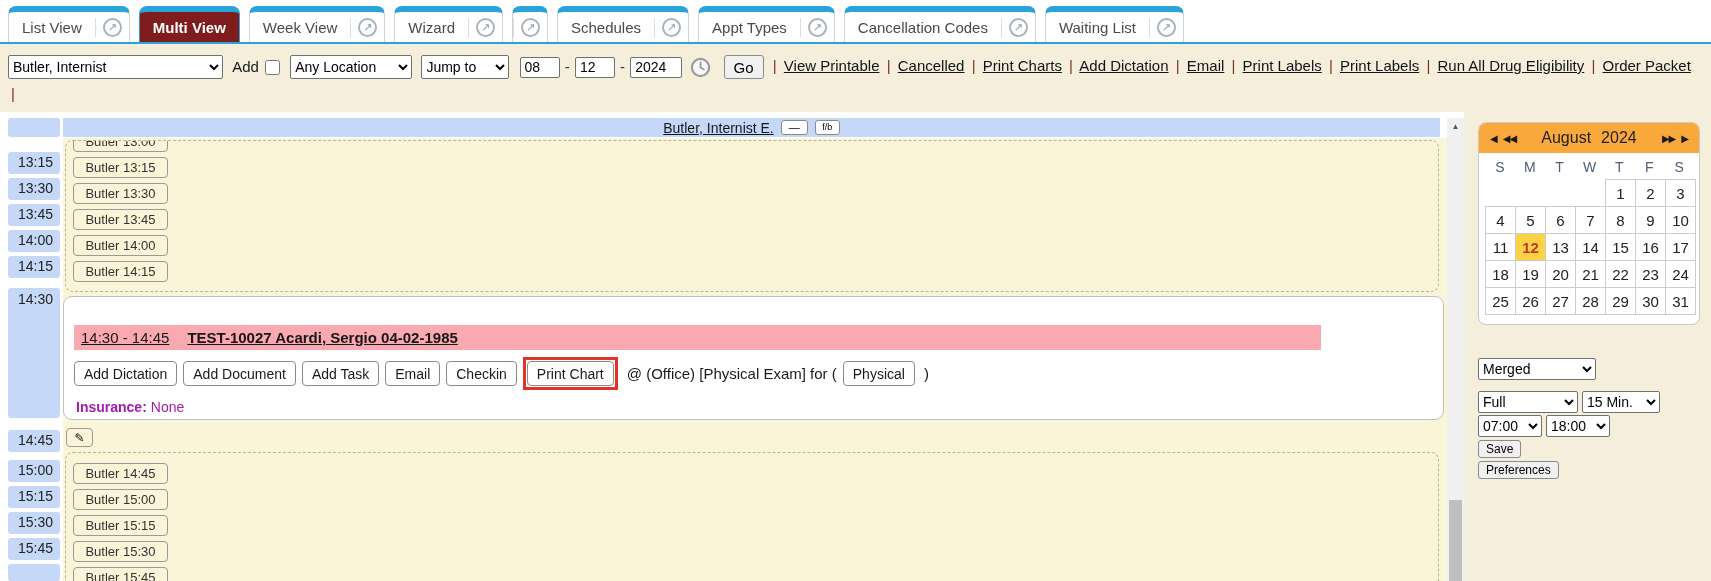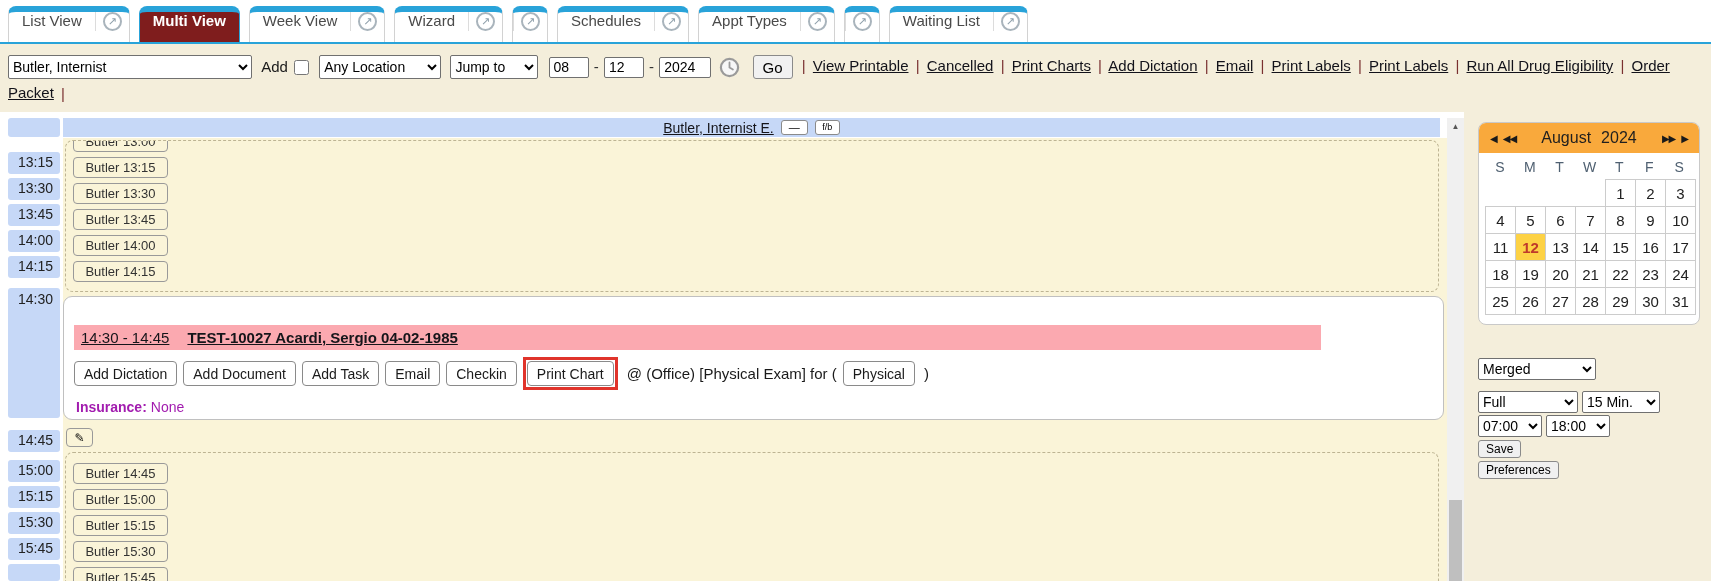--- a/index.html
+++ b/index.html
@@ -6,21 +6,21 @@
   html,body { width:1711px; height:581px; }
   body {
     position:relative; overflow:hidden; background:#fff;
     font-family:"Liberation Sans","DejaVu Sans",sans-serif; color:#1a1a1a;
   }
 
   
   .tabbar { position:absolute; top:0; left:0; width:100%; height:44px; background:#fff;
             border-bottom:2px solid #29a3d9; }
   .tabs { height:100%; display:flex; align-items:flex-end; gap:9px; padding-left:8px; }
-  .tab { display:flex; align-items:flex-start; height:36px; background:#fff;
+  .tab { display:flex; align-items:center; height:36px; background:#fff;
          border:1px solid #d2d2d2; border-bottom:none; border-top:6px solid #29a3d9;
          border-radius:8px 8px 0 0; overflow:hidden; cursor:pointer; }
   .tab-label { padding:0 13px; display:flex; align-items:center; font-size:15px; color:#4a4a4a; white-space:nowrap; }
   .tab.active { background:#7f1d1d; border-color:#29a3d9; }
   .tab.active .tab-label { color:#fff; font-weight:bold; }
   .tab-iconwrap { display:none; width:34px; border-left:1px solid #dcdcdc; align-items:center; justify-content:center; }
   .tab.hasicon .tab-iconwrap { display:flex; }
   .circle-icon { width:19px; height:19px; border:2px solid #a9b4bc; border-radius:50%;
                  display:flex; align-items:center; justify-content:center;
                  font-size:11px; color:#8fa0ab; line-height:1; }
@@ -163,40 +163,41 @@
       <div class="tab hasicon">
         <span class="tab-label">Appt Types</span>
         <span class="tab-iconwrap">
           <span class="circle-icon">
             <span>↗</span>
           </span>
         </span>
       </div>
 
       <div class="tab hasicon">
+        <span class="tab-label">Cancellation Codes</span>
         <span class="tab-iconwrap">
           <span class="circle-icon">
             <span>↗</span>
           </span>
         </span>
       </div>
 
       <div class="tab hasicon">
         <span class="tab-label">Waiting List</span>
         <span class="tab-iconwrap">
           <span class="circle-icon">
             <span>↗</span>
           </span>
         </span>
       </div>
     </div>
 </div>
 
 <div class="toolbar">
-  <select class="sel" style="width:244px">
+  <select class="sel" style="width:215px">
     <option>Butler, Internist</option>
   </select>
   <span class="lbl">Add</span>
   <input type="checkbox" class="chk" style="">
   <select class="sel" style="width:122px">
     <option>Any Location</option>
   </select>
   <select class="sel" style="width:88px;margin-left:5px">
     <option>Jump to</option>
   </select>

